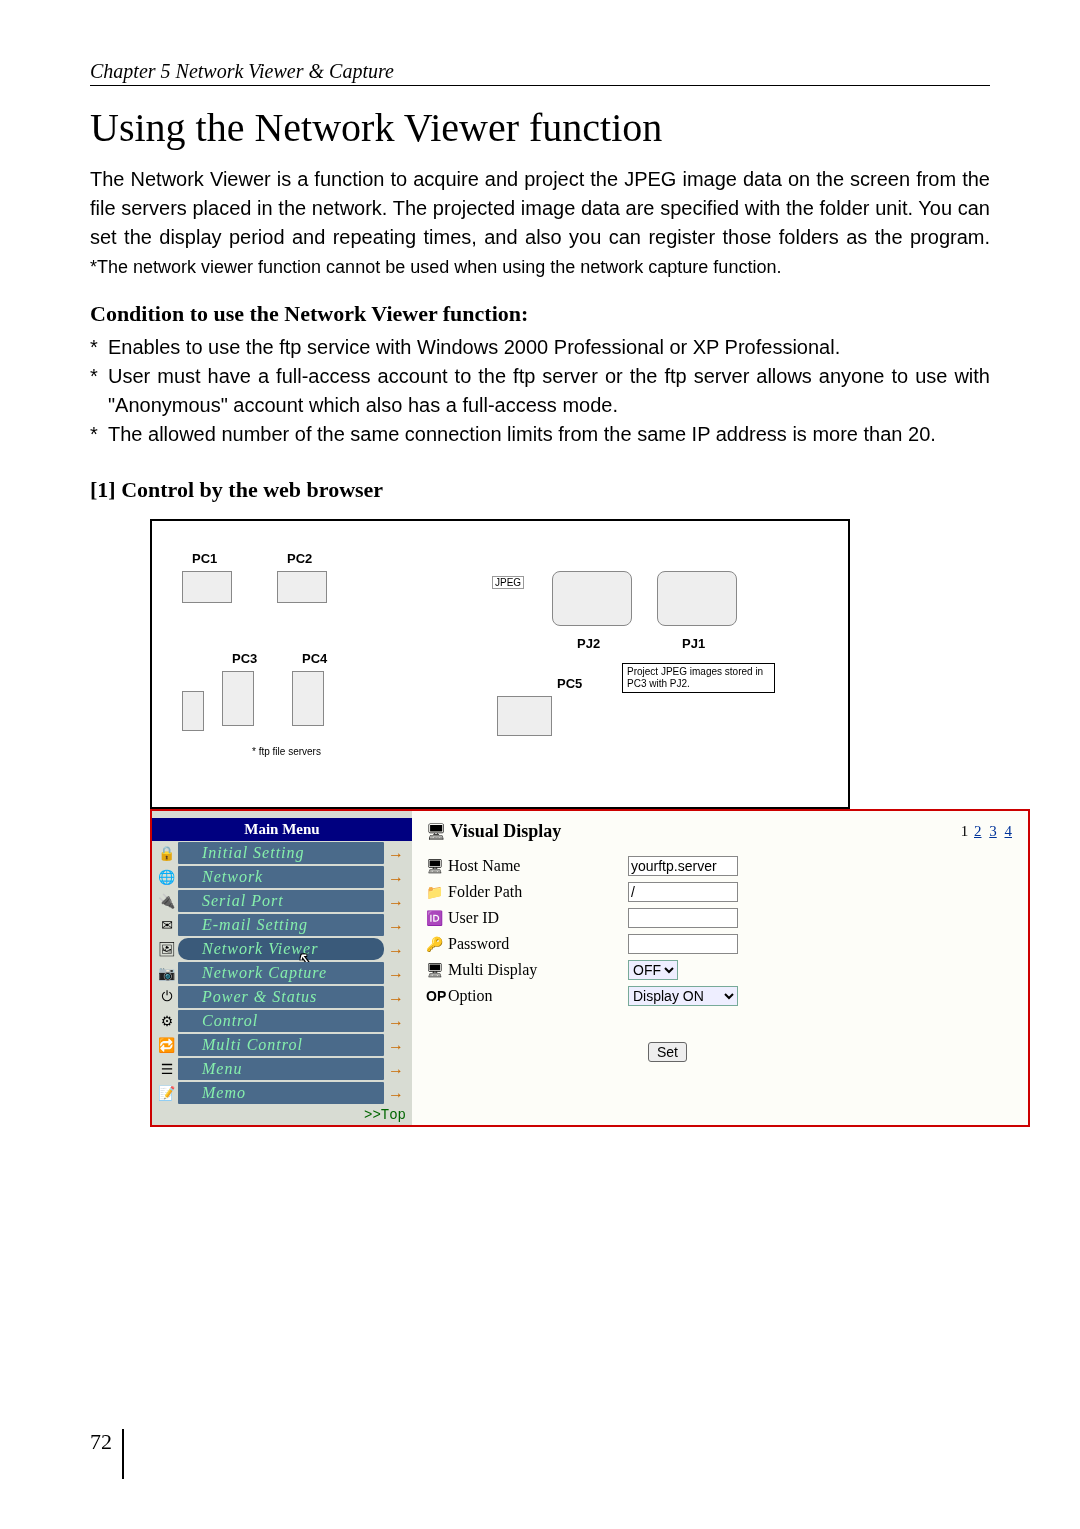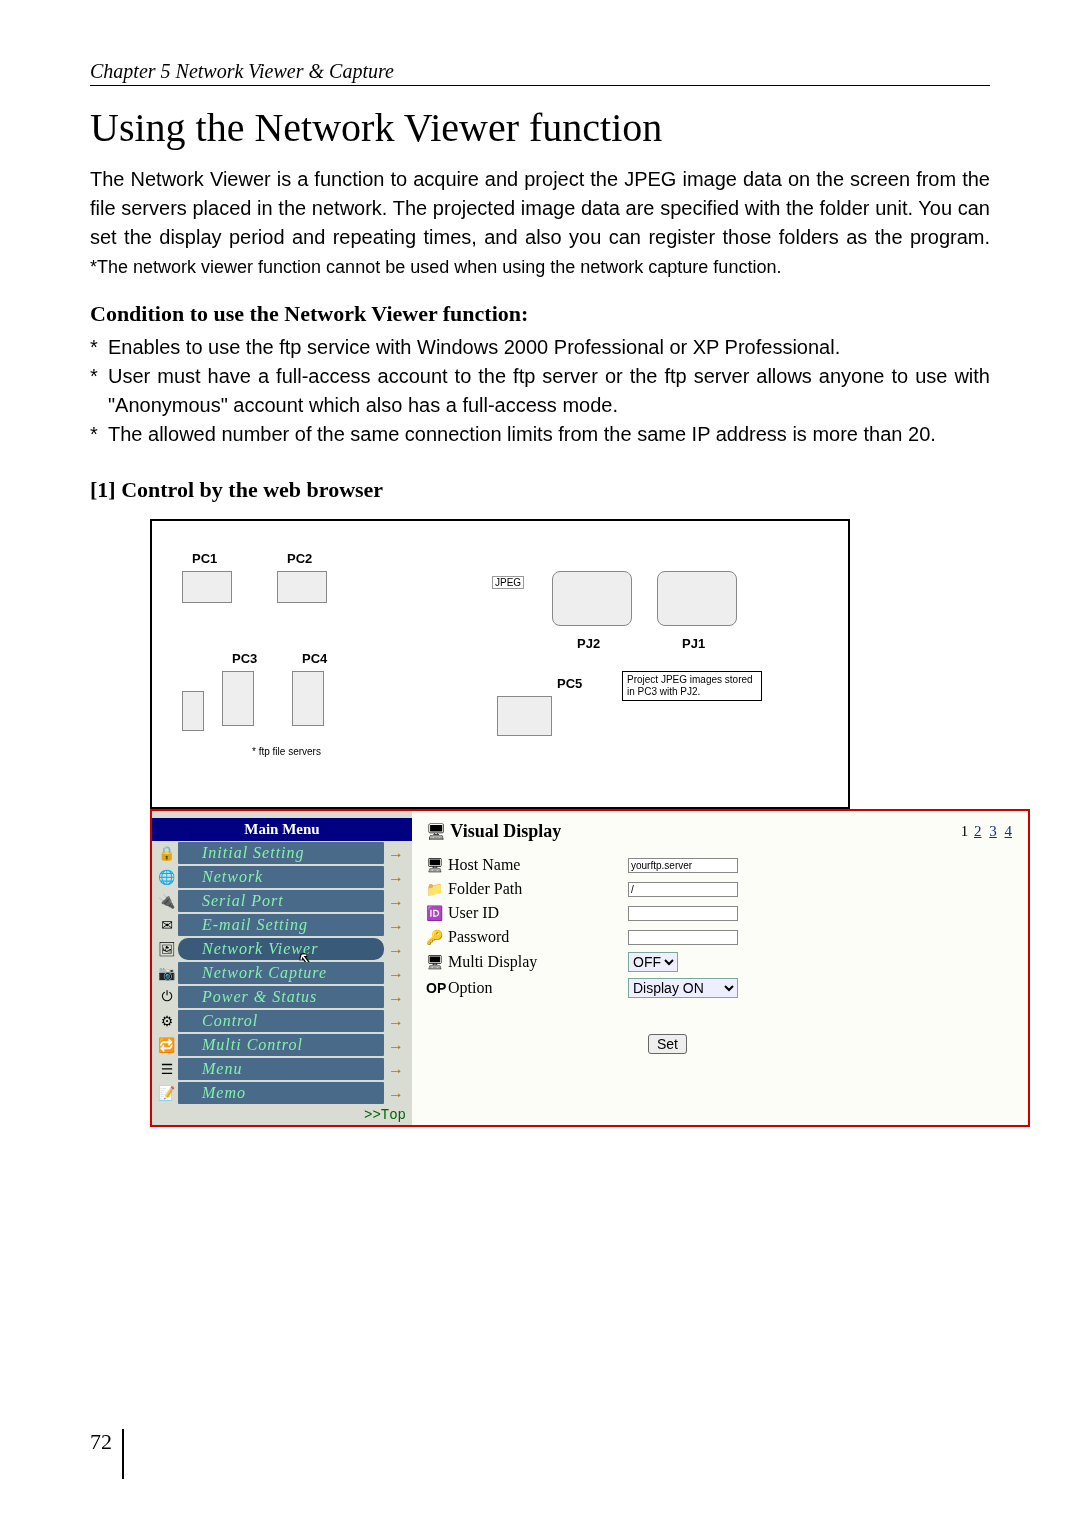--- a/index.html
+++ b/index.html
@@ -183,21 +183,21 @@
   .form-row .fr-icon {
     width: 22px;
     font-size: 14px;
   }
   .form-row .fr-label {
     width: 180px;
   }
   .form-row input[type=text], .form-row input[type=password] {
     width: 110px;
     font-family: Arial, sans-serif;
-    font-size: 10px;
+    font-size: 14px;
     padding: 1px 2px;
     border: 1px solid #888;
     background: #fff;
   }
   .form-row select {
     font-family: Arial, sans-serif;
     font-size: 14px;
     border: 1px solid #7a9;
     background: #eef;
   }
@@ -273,21 +273,21 @@
   <div class="tower" style="left:140px;top:150px;width:32px;height:55px"></div>
   <div class="tower" style="left:30px;top:170px;width:22px;height:40px"></div>
   <span class="small" style="position:absolute;left:100px;top:225px">* ftp file servers</span>
   <span class="small" style="position:absolute;left:340px;top:55px;border:1px solid #999;padding:0 2px">JPEG</span>
   <div class="proj-icon" style="left:400px;top:50px;width:80px;height:55px;border-radius:8px"></div>
   <div class="proj-icon" style="left:505px;top:50px;width:80px;height:55px;border-radius:8px"></div>
   <span class="lbl" style="left:425px;top:115px">PJ2</span>
   <span class="lbl" style="left:530px;top:115px">PJ1</span>
   <span class="lbl" style="left:405px;top:155px">PC5</span>
   <div class="pc-icon" style="left:345px;top:175px;width:55px;height:40px"></div>
-  <div class="note-box" style="left:470px;top:150px;width:140px">Project JPEG images stored in PC3 with PJ2.</div>
+  <div class="note-box" style="left:470px;top:142px;width:153px">Project JPEG images stored in PC3 with PJ2.</div>
 </div>
 
 <div class="ui-panel">
   <div class="sidebar">
     <div class="sidebar-header">Main Menu</div>
     <div class="menu-item">
         <span class="mi-icon">🔒</span>
         <span class="mi-label">Initial Setting</span>
         <span class="arrow">→</span>
       </div>

